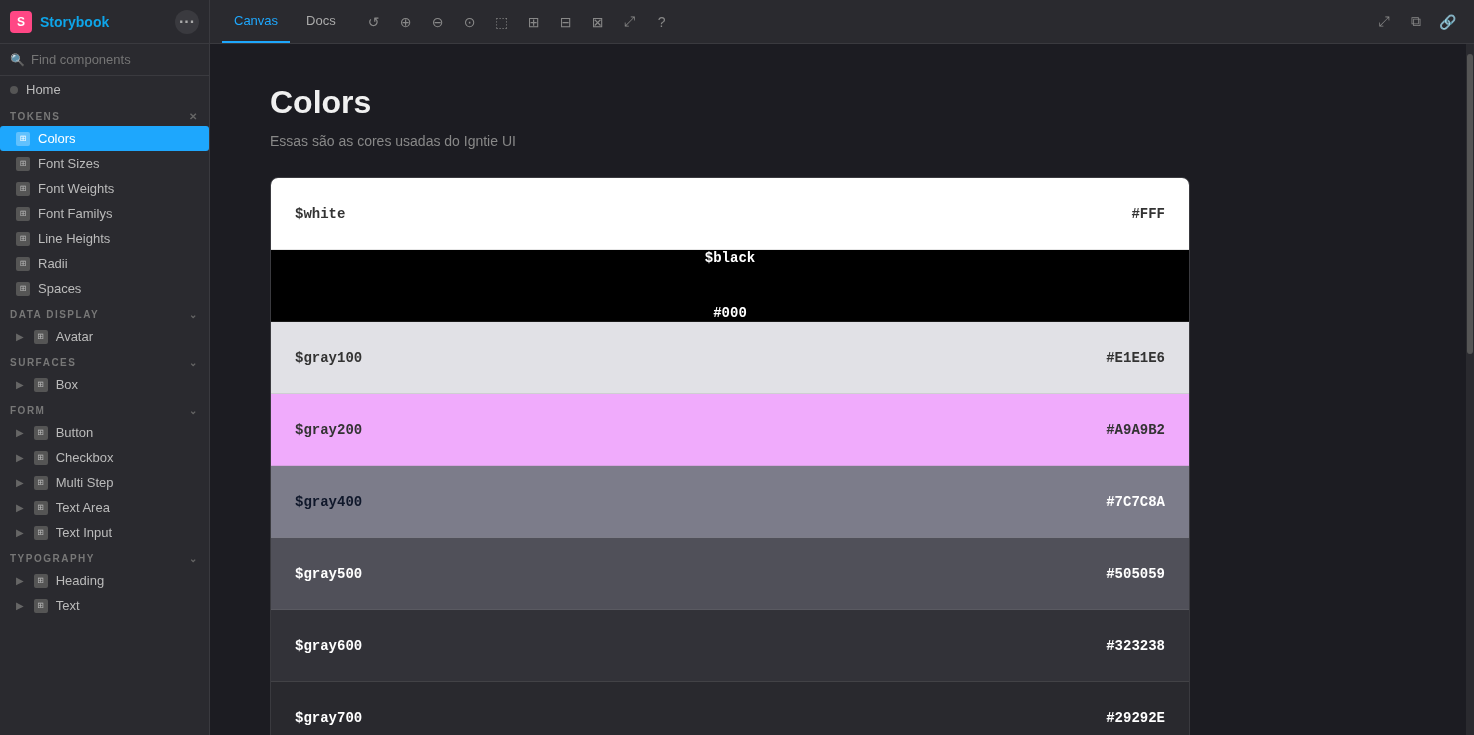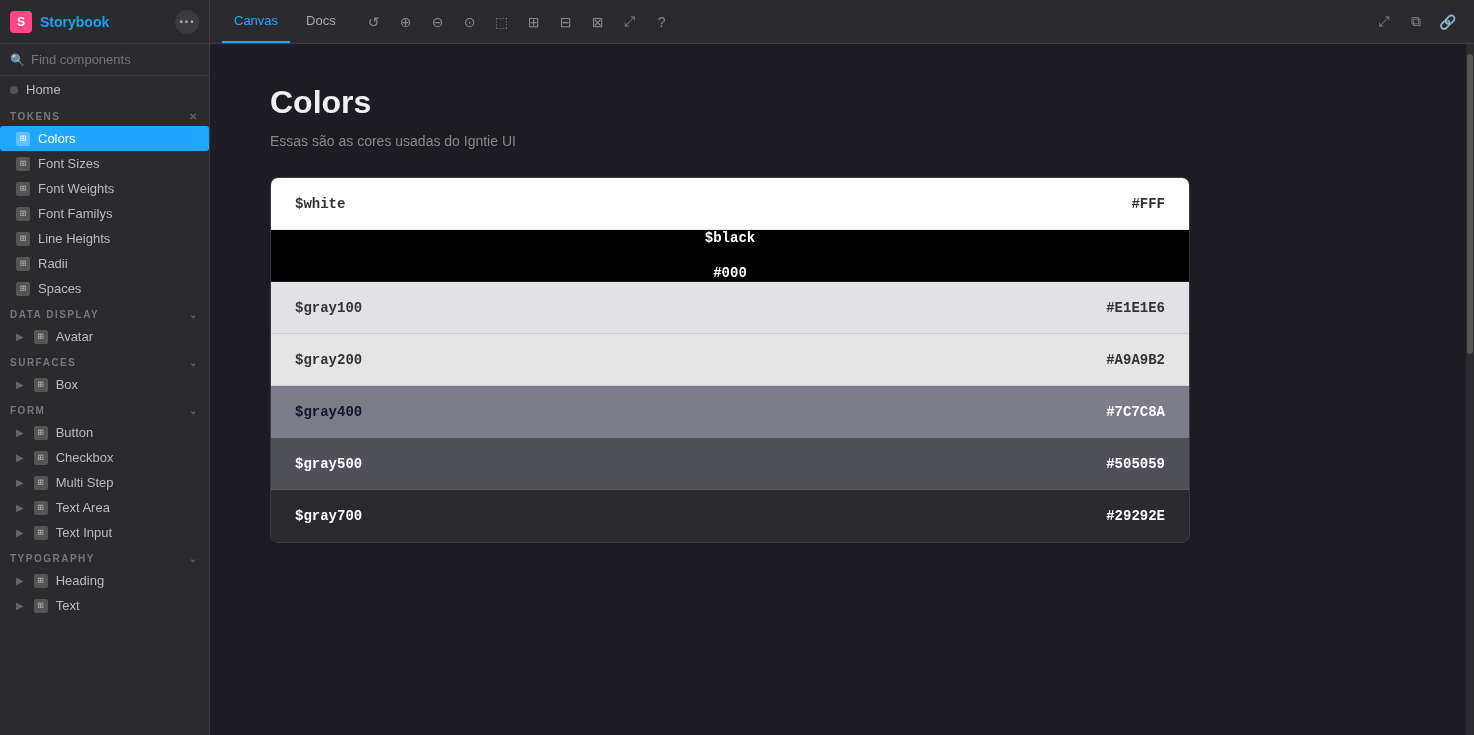--- a/index.html
+++ b/index.html
@@ -162,21 +162,21 @@
       overflow: hidden;
       border: 1px solid #3a3a3f;
       width: 100%;
       max-width: 920px;
     }
     .color-row {
       display: flex;
       align-items: center;
       justify-content: space-between;
       padding: 0 24px;
-      height: 52px;
+      height: 72px;
       font-family: 'Courier New', monospace;
       font-size: 14px;
       font-weight: 600;
     }
     .color-name { }
     .color-hex { }
 
     
     .scrollbar-track {
       width: 8px;
@@ -353,32 +353,36 @@
           <span class="color-hex" style="color: rgb(51, 51, 51); margin-left: 44px;">#FFF</span>
         </div>
         <div class="color-row" style="background-color: rgb(0, 0, 0); color: rgb(255, 255, 255); border-bottom: 1px solid rgba(128, 128, 128, 0.2); flex-direction: column;">
           <span class="color-name" style="color: rgb(255, 255, 255);">$black</span>
           <span class="color-hex" style="color: rgb(255, 255, 255);">#000</span>
         </div>
         <div class="color-row" style="background-color: rgb(225, 225, 230); color: rgb(51, 51, 51); border-bottom: 1px solid rgba(128, 128, 128, 0.2);">
           <span class="color-name" style="color: rgb(51, 51, 51);">$gray100</span>
           <span class="color-hex" style="color: rgb(51, 51, 51);">#E1E1E6</span>
         </div>
-        <div class="color-row" style="background-color: #e5e5e5; color: rgb(51, 51, 51); border-bottom: 1px solid rgba(128, 128, 128, 0.2);">
+        <div class="color-row" style="background-color: #f0abfc; color: rgb(51, 51, 51); border-bottom: 1px solid rgba(128, 128, 128, 0.2);">
           <span class="color-name" style="color: rgb(51, 51, 51);">$gray200</span>
           <span class="color-hex" style="color: rgb(51, 51, 51);">#A9A9B2</span>
         </div>
         <div class="color-row" style="background-color: rgb(124, 124, 138); color: rgb(255, 255, 255); border-bottom: 1px solid rgba(128, 128, 128, 0.2);">
           <span class="color-name" style="color: #0f172a;">$gray400</span>
           <span class="color-hex" style="color: rgb(255, 255, 255);">#7C7C8A</span>
         </div>
         <div class="color-row" style="background-color: rgb(80, 80, 89); color: rgb(255, 255, 255); border-bottom: 1px solid rgba(128, 128, 128, 0.2);">
           <span class="color-name" style="color: rgb(255, 255, 255);">$gray500</span>
           <span class="color-hex" style="color: rgb(255, 255, 255);">#505059</span>
         </div>
+        <div class="color-row" style="background-color: rgb(50, 50, 56); color: rgb(255, 255, 255); border-bottom: 1px solid rgba(128, 128, 128, 0.2);">
+          <span class="color-name" style="color: rgb(255, 255, 255);">$gray600</span>
+          <span class="color-hex" style="color: rgb(255, 255, 255);">#323238</span>
+        </div>
         <div class="color-row" style="background-color: rgb(41, 41, 46); color: rgb(255, 255, 255);">
           <span class="color-name" style="color: rgb(255, 255, 255);">$gray700</span>
           <span class="color-hex" style="color: rgb(255, 255, 255);">#29292E</span>
         </div>
       </div>
   </div>
 
   <div class="scrollbar-track">
     <div class="scrollbar-thumb"></div>
   </div>

